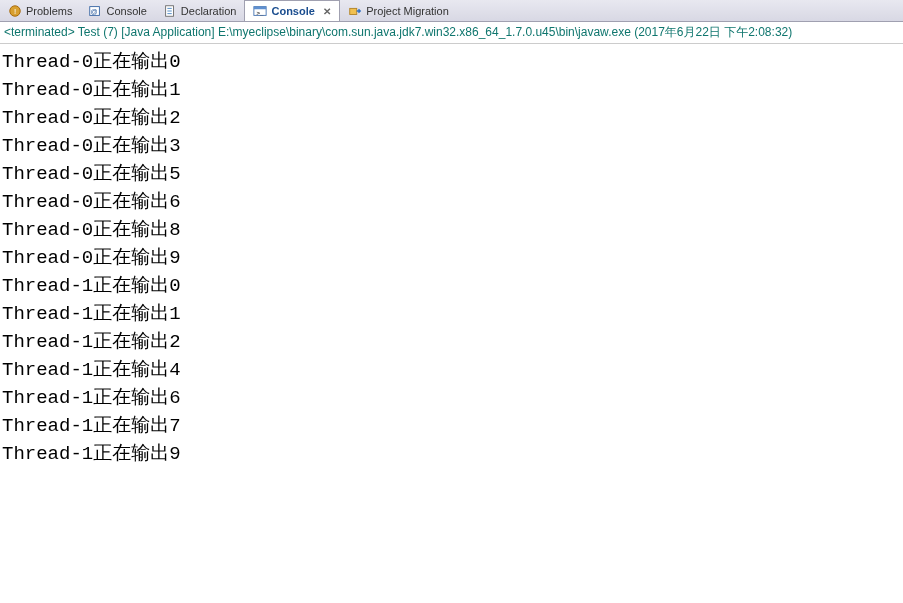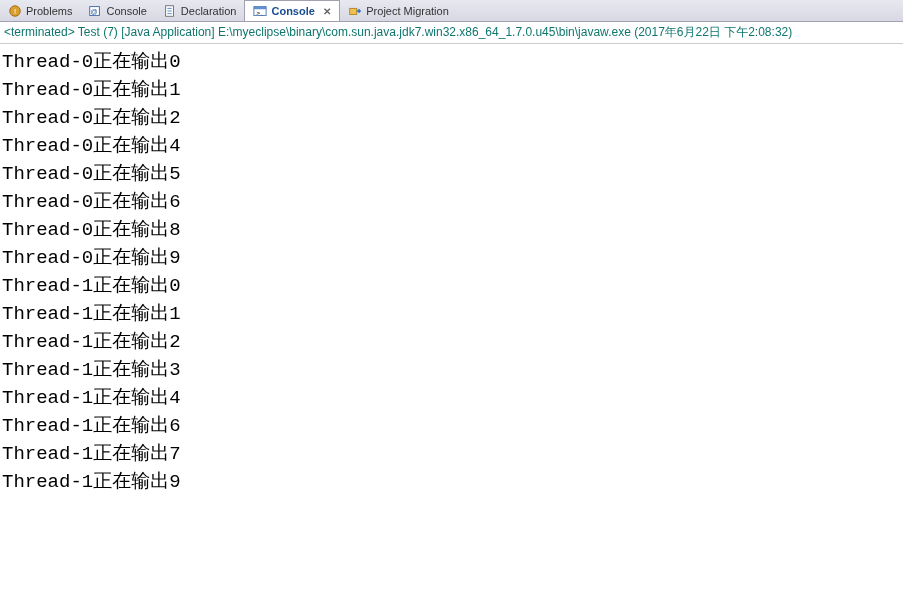--- a/index.html
+++ b/index.html
@@ -133,26 +133,25 @@
     <span>Project Migration</span>
   </div>
 </div>
 
 <div class="status-line">&lt;terminated&gt; Test (7) [Java Application] E:\myeclipse\binary\com.sun.java.jdk7.win32.x86_64_1.7.0.u45\bin\javaw.exe (2017年6月22日 下午2:08:32)</div>
 
 <div class="console-output" id="console-output">
     <div class="console-line">Thread-0正在输出0</div>
     <div class="console-line">Thread-0正在输出1</div>
     <div class="console-line">Thread-0正在输出2</div>
-    <div class="console-line">Thread-0正在输出4</div>
+    <div class="console-line">Thread-0正在输出3</div>
     <div class="console-line">Thread-0正在输出5</div>
     <div class="console-line">Thread-0正在输出6</div>
     <div class="console-line">Thread-0正在输出8</div>
     <div class="console-line">Thread-0正在输出9</div>
     <div class="console-line">Thread-1正在输出0</div>
     <div class="console-line">Thread-1正在输出1</div>
     <div class="console-line">Thread-1正在输出2</div>
-    <div class="console-line">Thread-1正在输出3</div>
     <div class="console-line">Thread-1正在输出4</div>
     <div class="console-line">Thread-1正在输出6</div>
     <div class="console-line">Thread-1正在输出7</div>
     <div class="console-line">Thread-1正在输出9</div>
   </div>
 
 </body></html>

